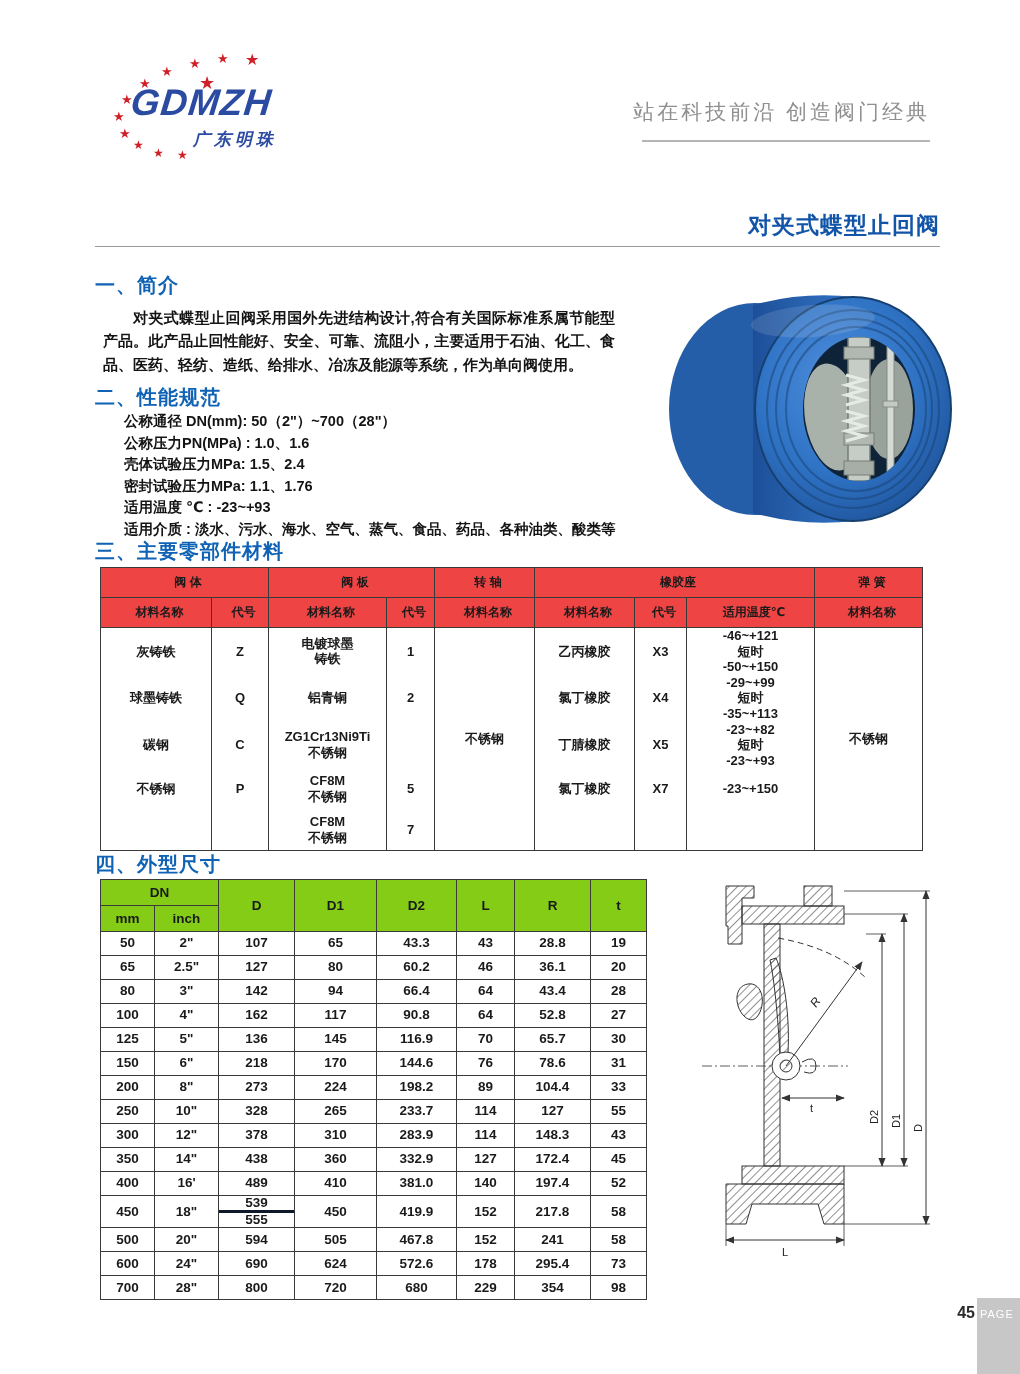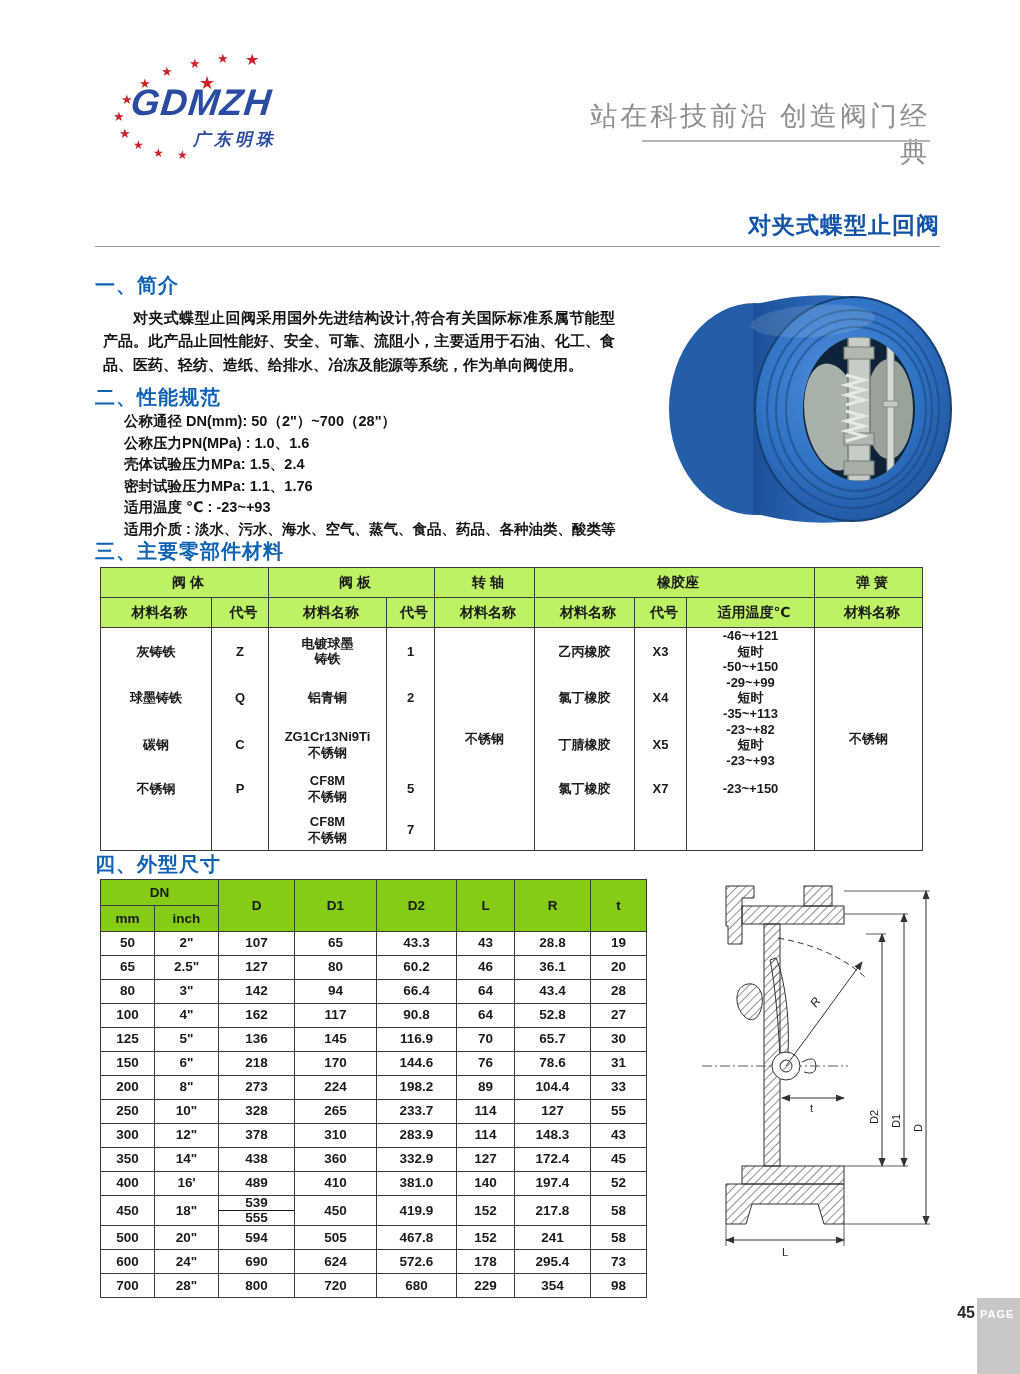--- a/index.html
+++ b/index.html
@@ -9,59 +9,59 @@
   
   .logo{position:absolute;left:95px;top:52px;width:190px;height:100px;}
   .logo .star{position:absolute;color:#d01f26;line-height:1;}
   .logo .star::before{content:"★";}
   .logo-text{position:absolute;left:36px;top:30px;font-size:37px;font-weight:bold;font-style:italic;
              color:#2b4aa2;letter-spacing:1px;transform:skewX(-6deg);}
   .logo-sub{position:absolute;left:98px;top:76px;font-size:17px;font-weight:bold;color:#2b4aa2;letter-spacing:4px;font-style:italic;}
 
   
   .slogan{position:absolute;left:590px;top:98px;width:340px;text-align:right;
-          font-family:Liberation Serif, serif;font-size:27px;color:#8f8f8f;letter-spacing:3px;}
+          font-family:Liberation Sans, sans-serif;font-size:21px;color:#8f8f8f;letter-spacing:3px;}
   .slogan-rule{position:absolute;left:642px;top:140px;width:288px;height:2px;background:#b5b5b5;}
 
   .product-title{position:absolute;left:95px;top:210px;width:845px;text-align:right;
                  color:#1255a8;font-size:23px;font-weight:bold;letter-spacing:1px;}
   .title-rule{position:absolute;left:95px;top:246px;width:845px;height:1px;background:#9a9a9a;}
 
   .section-heading{position:absolute;left:95px;color:#0f62b4;font-size:20px;font-weight:bold;letter-spacing:1px;}
   #h-intro{top:272px;} #h-perf{top:384px;} #h-mat{top:538px;text-align:right;} #h-dim{top:851px;}
 
   .intro-text{position:absolute;left:103px;top:306px;width:512px;font-size:15px;line-height:1.55;
               font-weight:600;text-align:justify;text-indent:2em;color:#141414;}
 
   .spec-list{position:absolute;left:124px;top:411px;width:540px;font-size:14.5px;font-weight:600;color:#141414;}
   .spec-list div{line-height:21.5px;white-space:nowrap;}
 
   
   table{border-collapse:collapse;table-layout:fixed;}
   .mat{position:absolute;left:100px;top:567px;width:822px;border:1.5px solid #3a3a3a;}
   .mat th,.mat td{border:1px solid #3a3a3a;text-align:center;vertical-align:middle;
                   font-size:13px;white-space:pre-line;padding:0 2px;}
-  .mat thead th{background:#bef264;font-weight:bold;height:29px;font-size:14px;padding-left:9px;}
+  .mat thead th{background:#ef4444;font-weight:bold;height:29px;font-size:12px;padding-left:9px;}
   .mat tbody td{border-top:none;border-bottom:none;height:41px;font-weight:600;line-height:1.2;}
 
   
   .dim{position:absolute;left:100px;top:879px;width:546px;border:1.5px solid #3a3a3a;}
   .dim th,.dim td{border:1px solid #3a3a3a;text-align:center;vertical-align:middle;
                   font-size:13.5px;font-weight:bold;padding:0;}
   .dim thead th{background:#84cc16;height:25px;}
   .dim tbody td{height:23px;line-height:1.05;}
-  .dim .split-top{border-bottom:1px solid #0f172a;}
+  .dim .split-top{border-bottom:3px solid #0f172a;}
 
   
   .valve-photo{position:absolute;left:663px;top:283px;width:295px;height:252px;}
   .drawing{position:absolute;left:698px;top:866px;width:264px;height:404px;}
 
   
   .footer-block{position:absolute;left:977px;top:1298px;width:43px;height:76px;background:#c7c7c7;}
-  .footer-page-label{position:absolute;left:980px;top:1308px;color:#ffffff;font-size:11px;font-weight:bold;letter-spacing:1px;}
+  .footer-page-label{position:absolute;left:980px;top:1308px;color:#ffffff;font-size:11px;font-weight:normal;letter-spacing:1px;}
   .footer-page-number{position:absolute;left:930px;top:1304px;width:45px;text-align:right;
                       color:#2b2b2b;font-size:16px;font-weight:bold;}
 </style>
 </head>
 <body>
 
 <div id="page">
 
   <div class="logo">
     <span class="logo-text">GDMZH</span>

